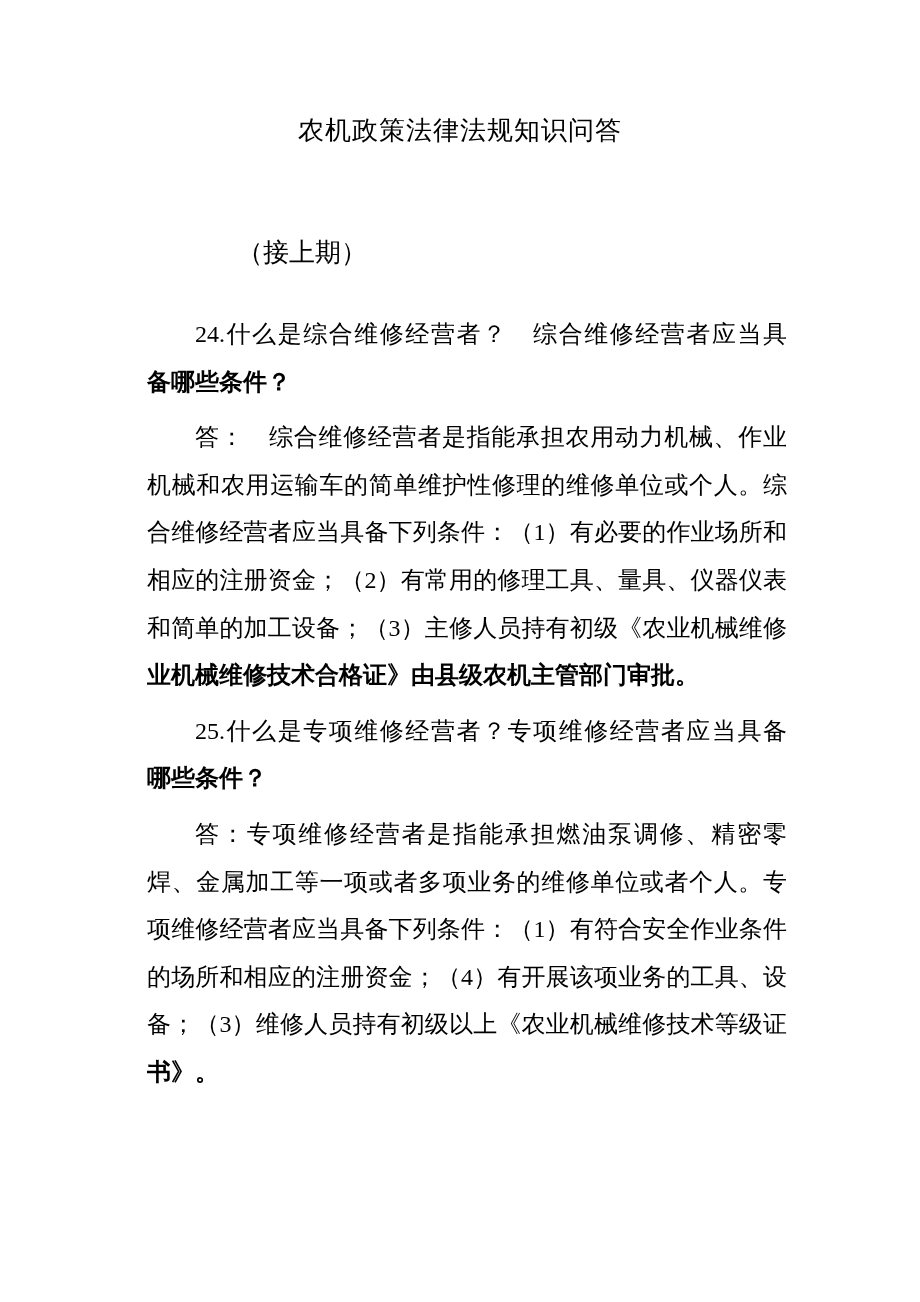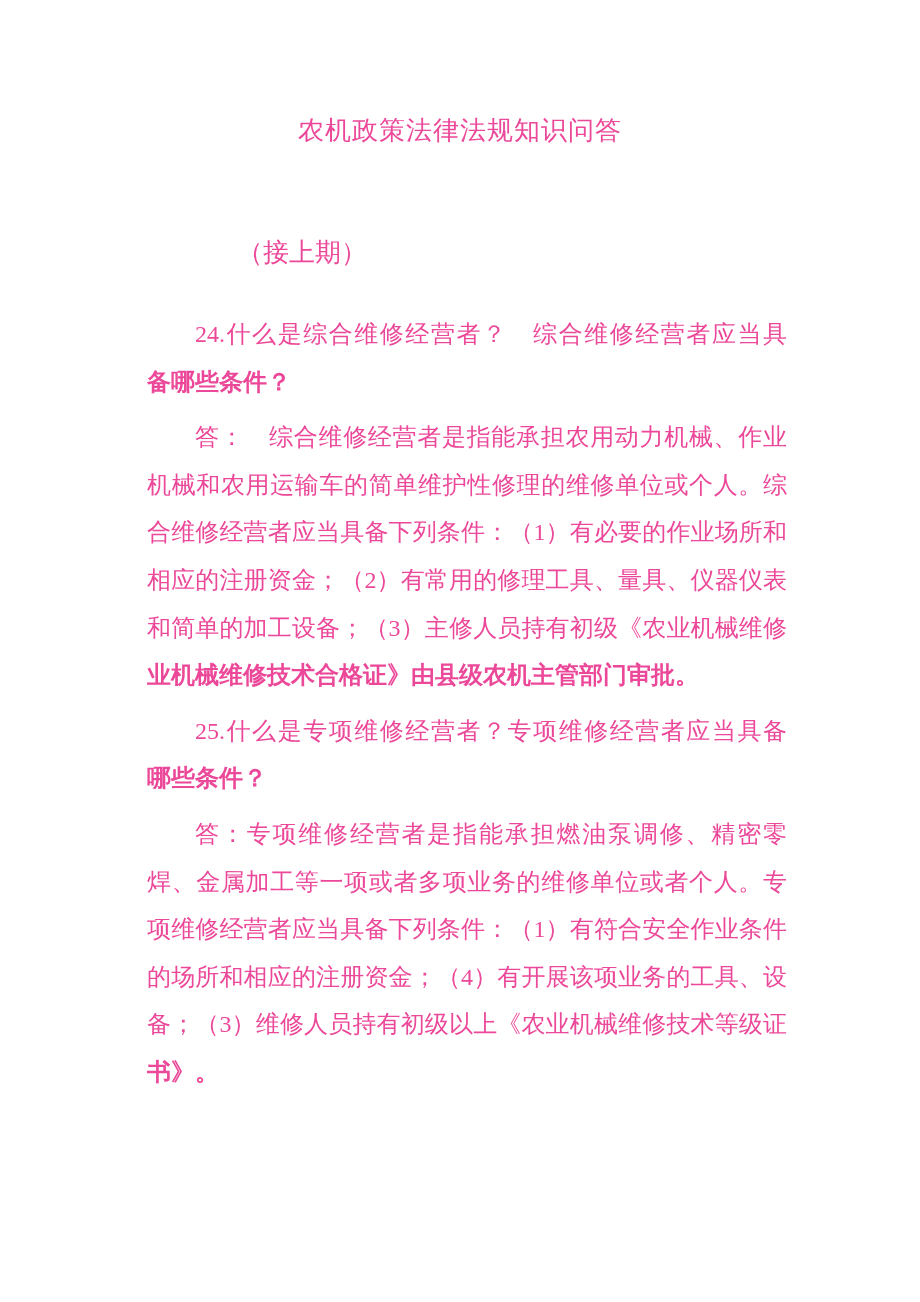--- a/index.html
+++ b/index.html
@@ -5,21 +5,21 @@
   html, body {
     margin: 0;
     padding: 0;
     background: #ffffff;
   }
   .page {
     position: relative;
     width: 920px;
     height: 1302px;
     background: #ffffff;
-    color: #ec4899;
+    color: #000000;
     font-family: "Liberation Serif", "DejaVu Serif", serif;
     overflow: hidden;
   }
   .title {
     position: absolute;
     top: 111px;
     left: 0;
     width: 920px;
     text-align: center;
     font-size: 26px;

